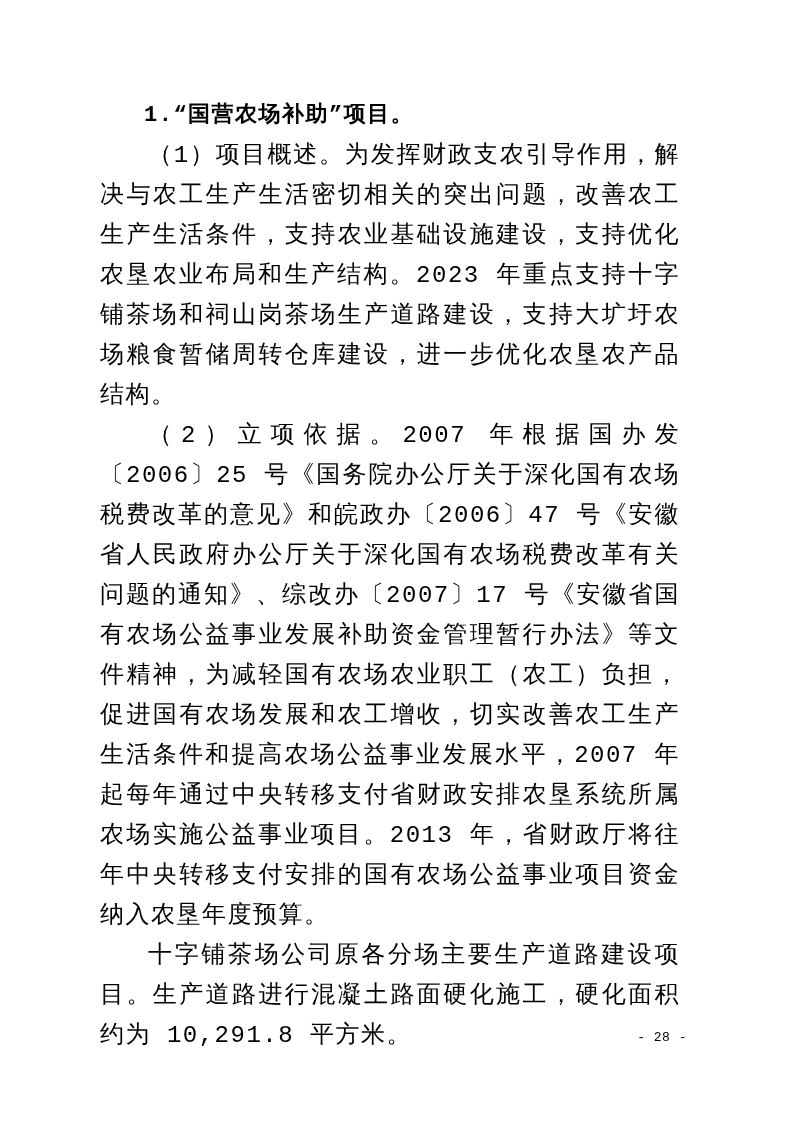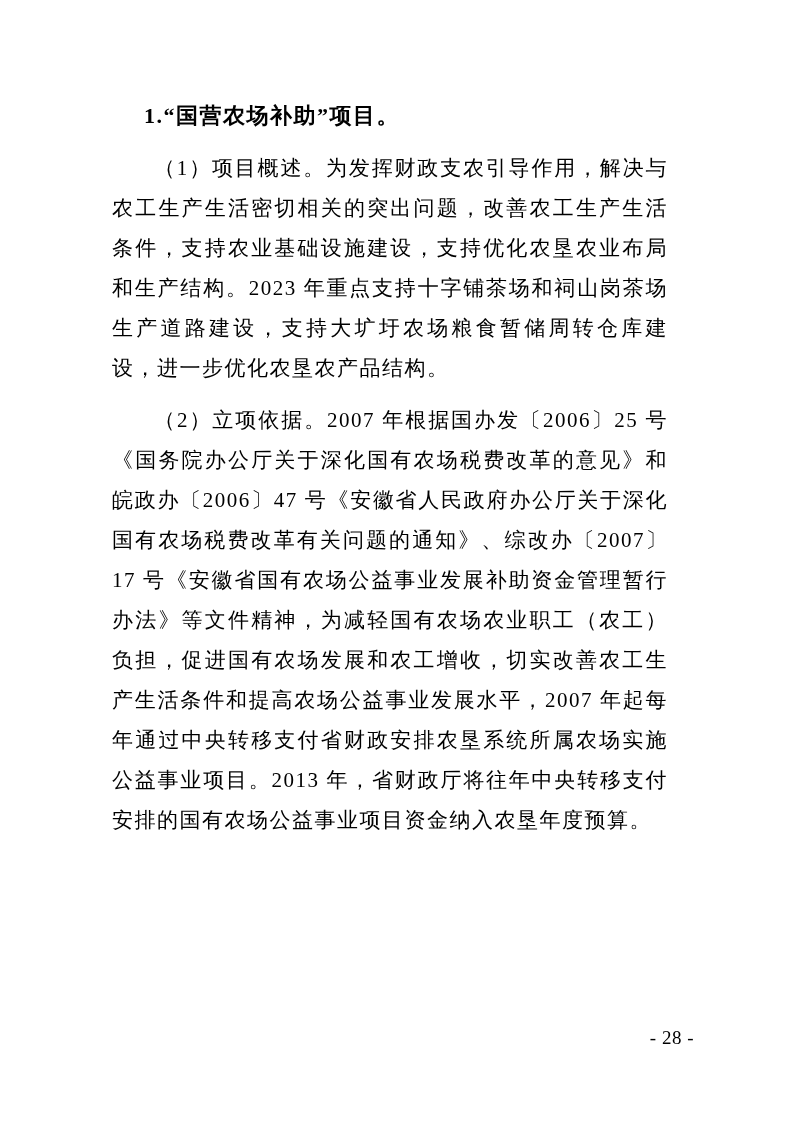--- a/index.html
+++ b/index.html
@@ -6,59 +6,60 @@
     margin: 0;
     padding: 0;
     background: #ffffff;
   }
   .page {
     position: relative;
     width: 794px;
     height: 1123px;
     background: #ffffff;
     overflow: hidden;
-    font-family: Liberation Serif, serif;
+    font-family: Liberation Mono, monospace;
     color: #000000;
   }
   .content {
     position: absolute;
     left: 100px;
     top: 96px;
     width: 580px;
   }
   .heading {
     font-size: 22px;
     font-weight: bold;
     line-height: 40px;
     text-indent: 2em;
     letter-spacing: 1.5px;
     margin: 0;
   }
   .para {
-    font-size: 21px;
+    font-size: 24px;
     line-height: 40px;
     text-indent: 2em;
     letter-spacing: 1.5px;
     text-align: justify;
     text-justify: inter-character;
-    margin: 12px;
+    margin: 0;
   }
   .footer {
     position: absolute;
     top: 1028px;
-    right: 100px;
-    font-size: 19px;
+    right: 107px;
+    font-size: 13px;
     line-height: 20px;
     letter-spacing: 0.5px;
   }
 </style>
 </head>
 <body>
 
 <div class="page">
   <div class="content">
     <p class="heading">1.“国营农场补助”项目。</p>
     <p class="para">（1）项目概述。为发挥财政支农引导作用，解决与农工生产生活密切相关的突出问题，改善农工生产生活条件，支持农业基础设施建设，支持优化农垦农业布局和生产结构。2023 年重点支持十字铺茶场和祠山岗茶场生产道路建设，支持大圹圩农场粮食暂储周转仓库建设，进一步优化农垦农产品结构。</p>
     <p class="para">（2）立项依据。2007 年根据国办发〔2006〕25 号《国务院办公厅关于深化国有农场税费改革的意见》和皖政办〔2006〕47 号《安徽省人民政府办公厅关于深化国有农场税费改革有关问题的通知》、综改办〔2007〕17 号《安徽省国有农场公益事业发展补助资金管理暂行办法》等文件精神，为减轻国有农场农业职工（农工）负担，促进国有农场发展和农工增收，切实改善农工生产生活条件和提高农场公益事业发展水平，2007 年起每年通过中央转移支付省财政安排农垦系统所属农场实施公益事业项目。2013 年，省财政厅将往年中央转移支付安排的国有农场公益事业项目资金纳入农垦年度预算。</p>
+    <p class="para">十字铺茶场公司原各分场主要生产道路建设项目。生产道路进行混凝土路面硬化施工，硬化面积约为 10,291.8 平方米。</p>
   </div>
 
   <div class="footer">- 28 -</div>
 </div>
 
 </body></html>

